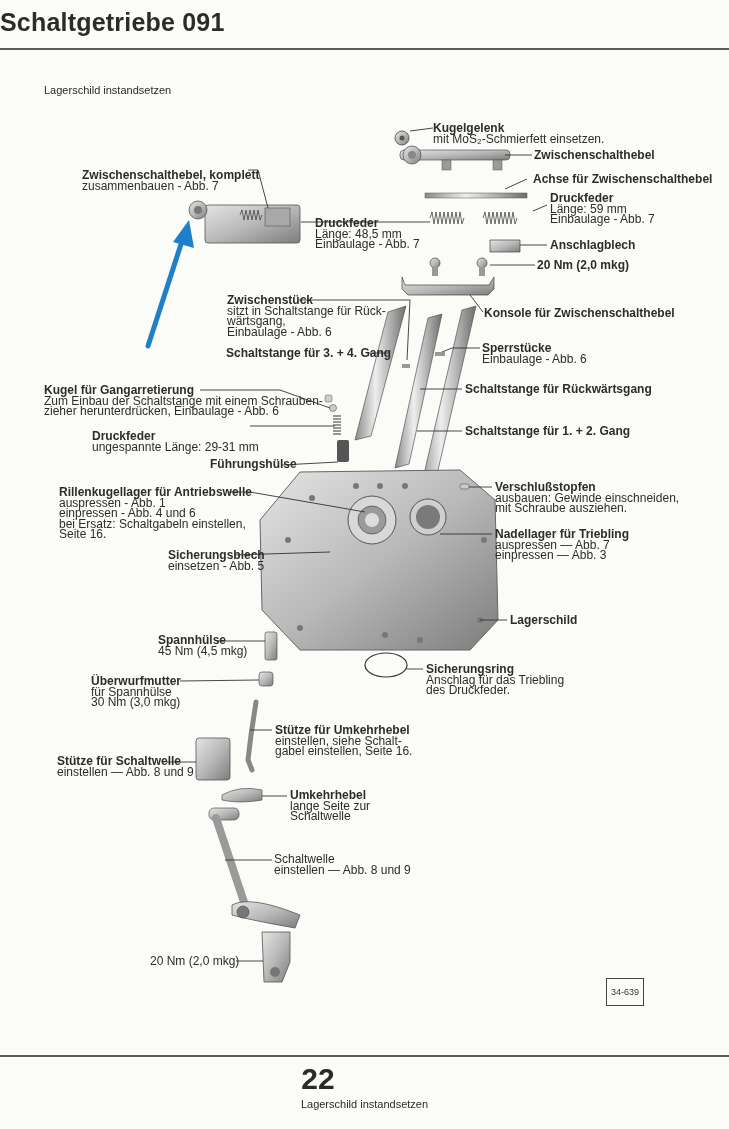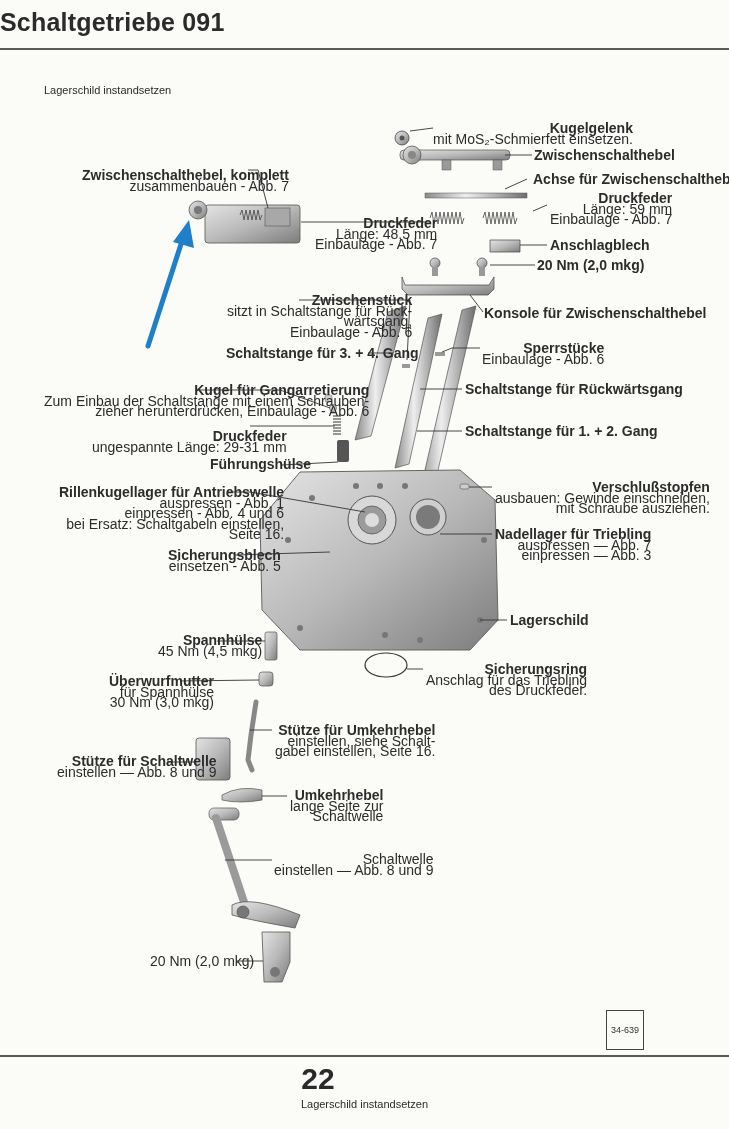--- a/index.html
+++ b/index.html
@@ -3,26 +3,26 @@
 <meta charset="utf-8">
 <style>
   html, body { margin: 0; padding: 0; background: #fbfbf8; }
   body { width: 729px; height: 1129px; position: relative; overflow: hidden;
          font-family: "Liberation Sans", sans-serif; color: #2a2a2a; }
   .abs { position: absolute; }
   .title { left: 0; width: 729px; top: 8px; text-align: left; font-size: 25px;
            font-weight: bold; letter-spacing: 0.2px; color: #2b2b2b; }
   .rule { left: 0; width: 729px; height: 2px; background: #5a5a5a; }
   .section { left: 44px; top: 84px; font-size: 11px; color: #2a2a2a; }
-  .lbl { font-size: 14px; line-height: 10.6px; color: #2c2c2c; white-space: nowrap; text-align: right; }
+  .lbl { font-size: 12px; line-height: 10.6px; color: #2c2c2c; white-space: nowrap; }
   .lbl .h { font-weight: bold; display: block; }
   .lbl .d { display: block; font-weight: normal; }
   .pageno { left: 0; width: 636px; top: 1062px; text-align: center; font-size: 30px; font-weight: bold; color: #2a2a2a; }
   .pagesub { left: 0; width: 729px; top: 1098px; text-align: center; font-size: 11px; color: #2a2a2a; }
-  .figno { left: 606px; top: 978px; border: 1px solid #444; font-size: 9px; padding: 14px 4px; color: #333; margin-top: 32px; }
+  .figno { left: 606px; top: 978px; border: 1px solid #444; font-size: 9px; padding: 8px 4px; color: #333; }
   svg.diagram { position: absolute; left: 0; top: 0; }
   .leader { stroke: #333; stroke-width: 0.9; fill: none; }
 </style>
 </head>
 <body>
 
 <div class="abs title">Schaltgetriebe 091</div>
 <div class="abs rule" style="top:48px"></div>
 <div class="abs section">Lagerschild instandsetzen</div>
 
@@ -264,21 +264,21 @@
 </div>
 <div class="abs lbl" style="left:158px;top:635px">
   <span class="h">Spannhülse</span>
   <span class="d">45 Nm (4,5 mkg)</span>
 </div>
 <div class="abs lbl" style="left:426px;top:664px">
   <span class="h">Sicherungsring</span>
   <span class="d">Anschlag für das Triebling</span>
   <span class="d">des Druckfeder.</span>
 </div>
-<div class="abs lbl" style="left:109px;top:676px">
+<div class="abs lbl" style="left:91px;top:676px">
   <span class="h">Überwurfmutter</span>
   <span class="d">für Spannhülse</span>
   <span class="d">30 Nm (3,0 mkg)</span>
 </div>
 <div class="abs lbl" style="left:275px;top:725px">
   <span class="h">Stütze für Umkehrhebel</span>
   <span class="d">einstellen, siehe Schalt-</span>
   <span class="d">gabel einstellen, Seite 16.</span>
 </div>
 <div class="abs lbl" style="left:57px;top:756px">

